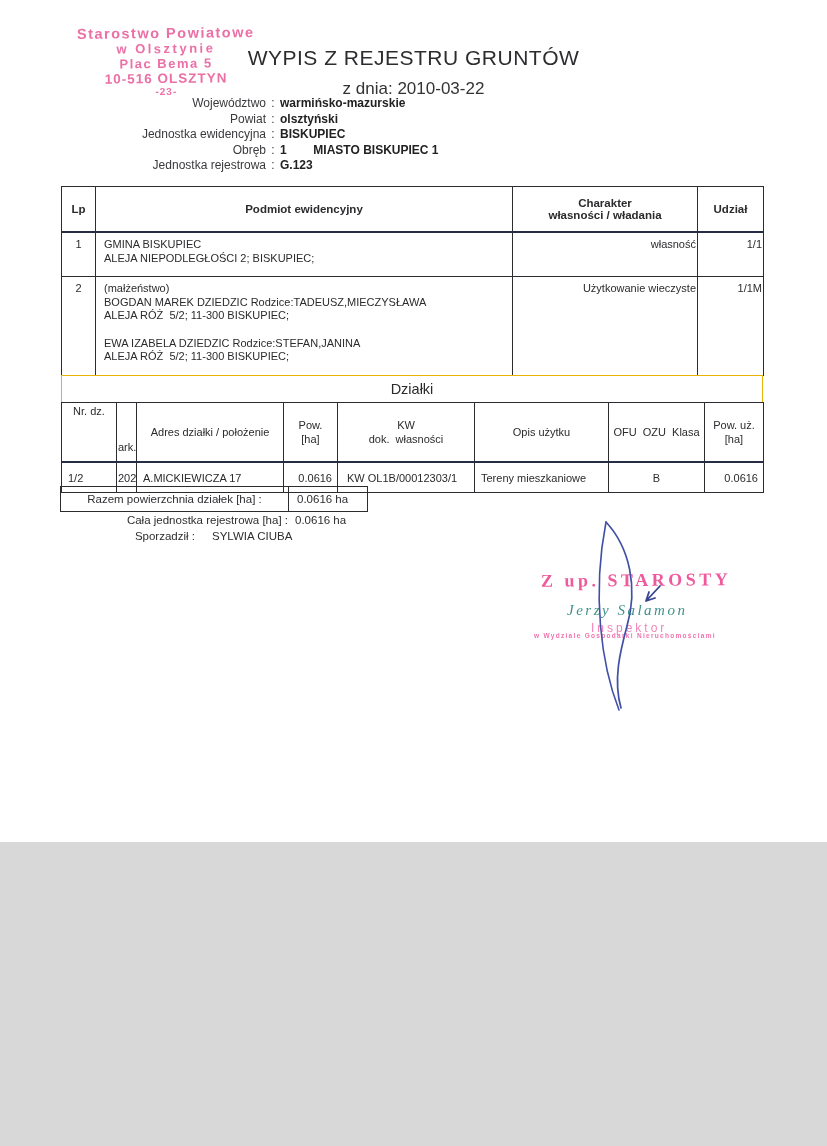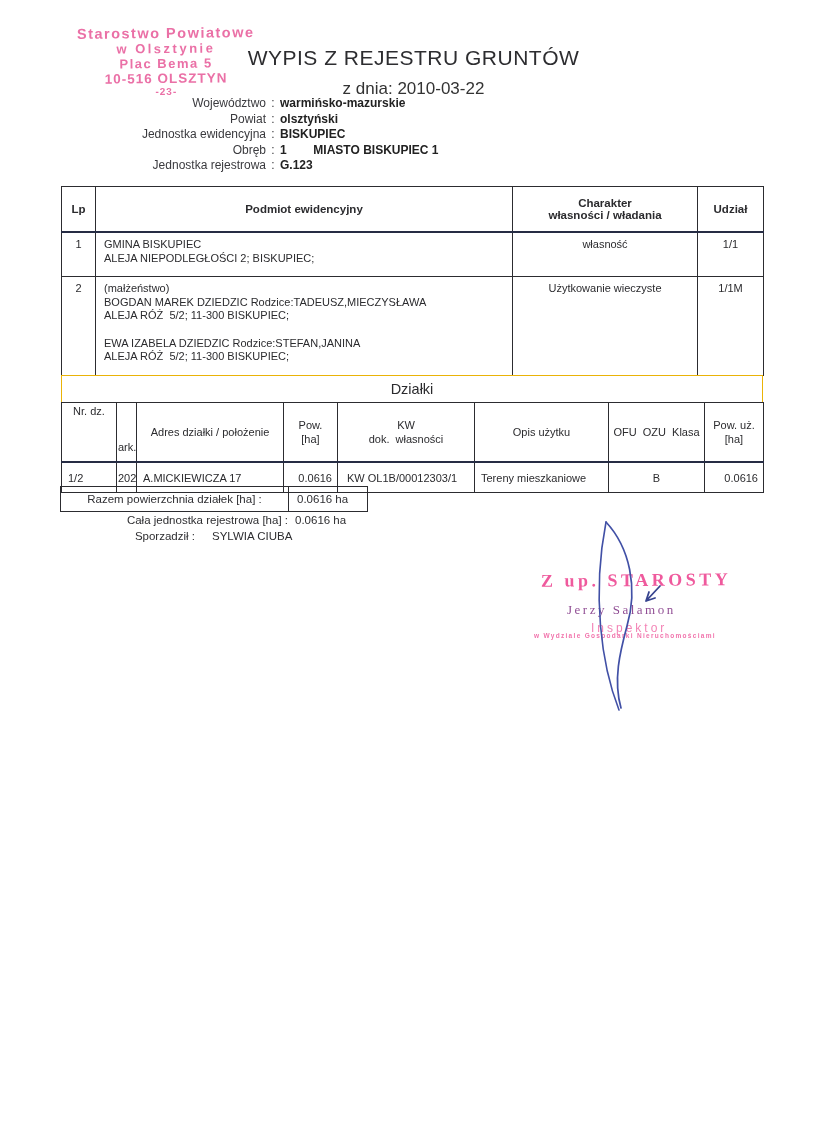--- a/index.html
+++ b/index.html
@@ -1,17 +1,17 @@
 <!DOCTYPE html>
 <html><head>
 <meta charset="utf-8">
 <style>
   html,body { margin:0; padding:0; background:#d8d8d8; }
   .page {
-    position:relative; width:827px; height:1146px; margin:0 auto;
+    position:relative; width:827px; height:842px; margin:0 auto;
     background:#ffffff; overflow:hidden;
     font-family:"Liberation Sans", sans-serif; color:#2e2e31;
   }
   .pre { white-space:pre; }
 
   
   .office-stamp {
     position:absolute; left:66px; top:25px; width:200px;
     text-align:center; color:#e9649f; font-weight:bold;
     transform:rotate(-0.6deg); opacity:.92;
@@ -44,21 +44,21 @@
           font-size:11px; color:#2b2b2e; }
   th, td { border:1px solid #2c2c30; overflow:hidden; }
   th { font-weight:bold; font-size:11.5px; text-align:center; }
 
   .owners thead th { height:42px; vertical-align:middle; border-bottom:2px solid #262c44; }
   .owners td { vertical-align:top; padding-top:5px; }
   .owners .r1 td { height:37px; }
   .owners .r2 td { height:92px; }
   .owners .c-lp { text-align:center; }
   .owners .c-podmiot { padding-left:8px; line-height:13.5px; }
-  .owners .c-char, .owners .c-udzial { text-align:center;margin-top:40px; }
+  .owners .c-char, .owners .c-udzial { text-align:right;margin-top:40px; }
   .owners .gap { height:14px; }
 
   .banner {
     width:700px; border:1px solid #eab308; margin-top:-1px;
     height:26px; line-height:26px; text-align:center; font-size:14.5px; color:#2b2b2e;
   }
   .parcels { margin-top:-1px; }
   .parcels thead th { height:50px; vertical-align:middle; line-height:14px;
                       font-weight:normal; font-size:11px; border-bottom:2px solid #262c44; }
   .parcels thead th.top { vertical-align:top; }
@@ -80,23 +80,23 @@
                  text-align:right; font-size:11.5px; }
   .cala-value  { position:absolute; left:295px; top:514px; font-size:11.5px; }
   .spz-label   { position:absolute; left:60px; top:530px; width:135px;
                  text-align:right; font-size:11.5px; }
   .spz-value   { position:absolute; left:212px; top:530px; font-size:11.5px; }
 
   
   .ap1 { position:absolute; left:541px; top:570px; color:#ef5a9d;
          font-family:"Liberation Serif", serif; font-weight:bold;
          font-size:18px; letter-spacing:3.5px; transform:rotate(-0.5deg); }
-  .ap2 { position:absolute; left:567px; top:602px; color:#701a75; opacity:.8;
-         font-family:"Liberation Serif", serif; 
-         font-size:13px; letter-spacing:2.5px; }
+  .ap2 { position:absolute; left:567px; top:602px; color:#0f766e; opacity:.8;
+         font-family:"Liberation Serif", serif; font-style:italic;
+         font-size:15px; letter-spacing:2.5px; }
   .ap3 { position:absolute; left:591px; top:621px; color:#ef5a9d; opacity:.75;
          font-size:12px; letter-spacing:3px; filter:blur(.3px); }
   .ap4 { position:absolute; left:534px; top:632px; color:#ef5a9d; opacity:.85;
          font-size:6.5px; font-weight:bold; letter-spacing:1.3px;
          white-space:nowrap; filter:blur(.45px); }
   .sig { position:absolute; left:580px; top:516px; }
 </style>
 </head>
 <body>
 

